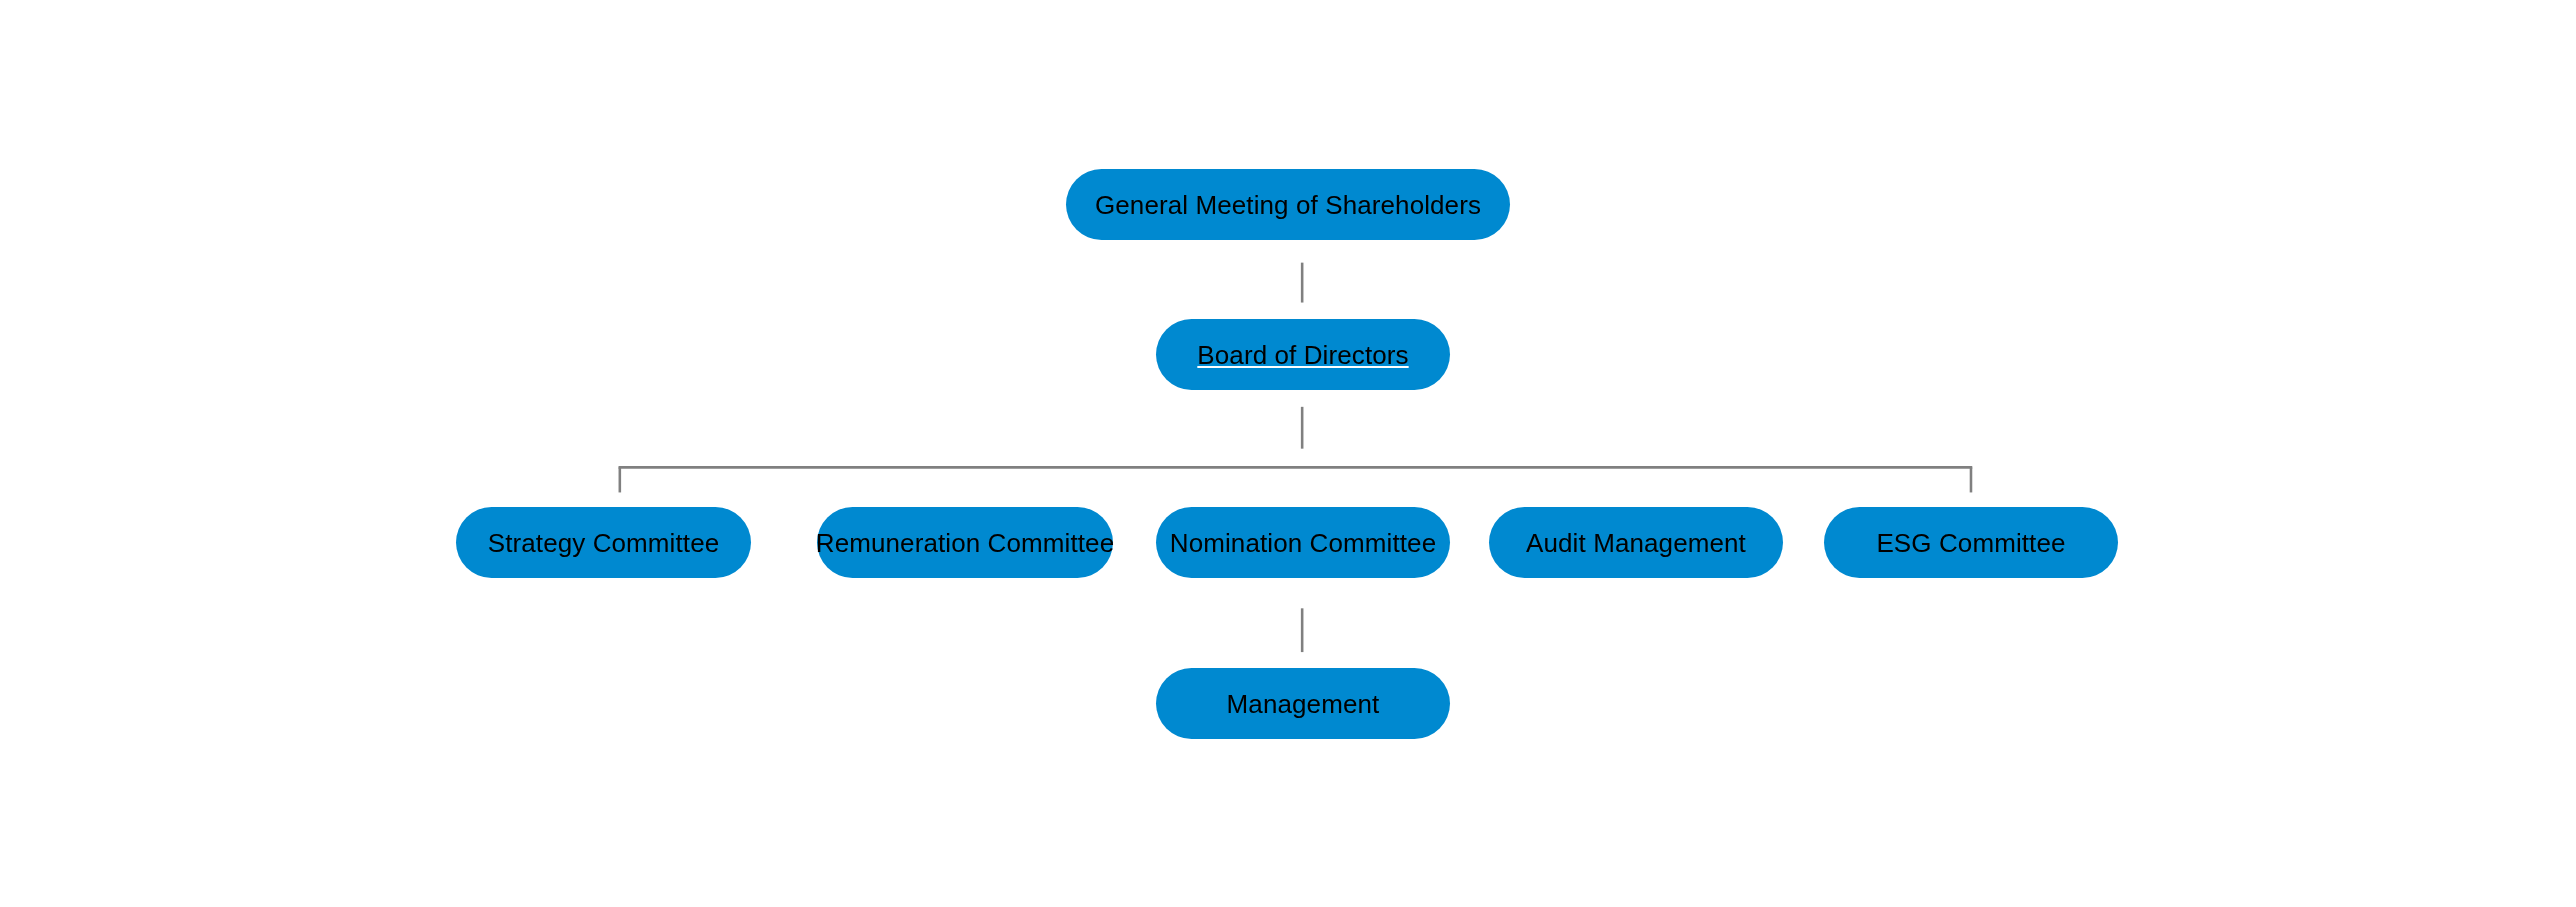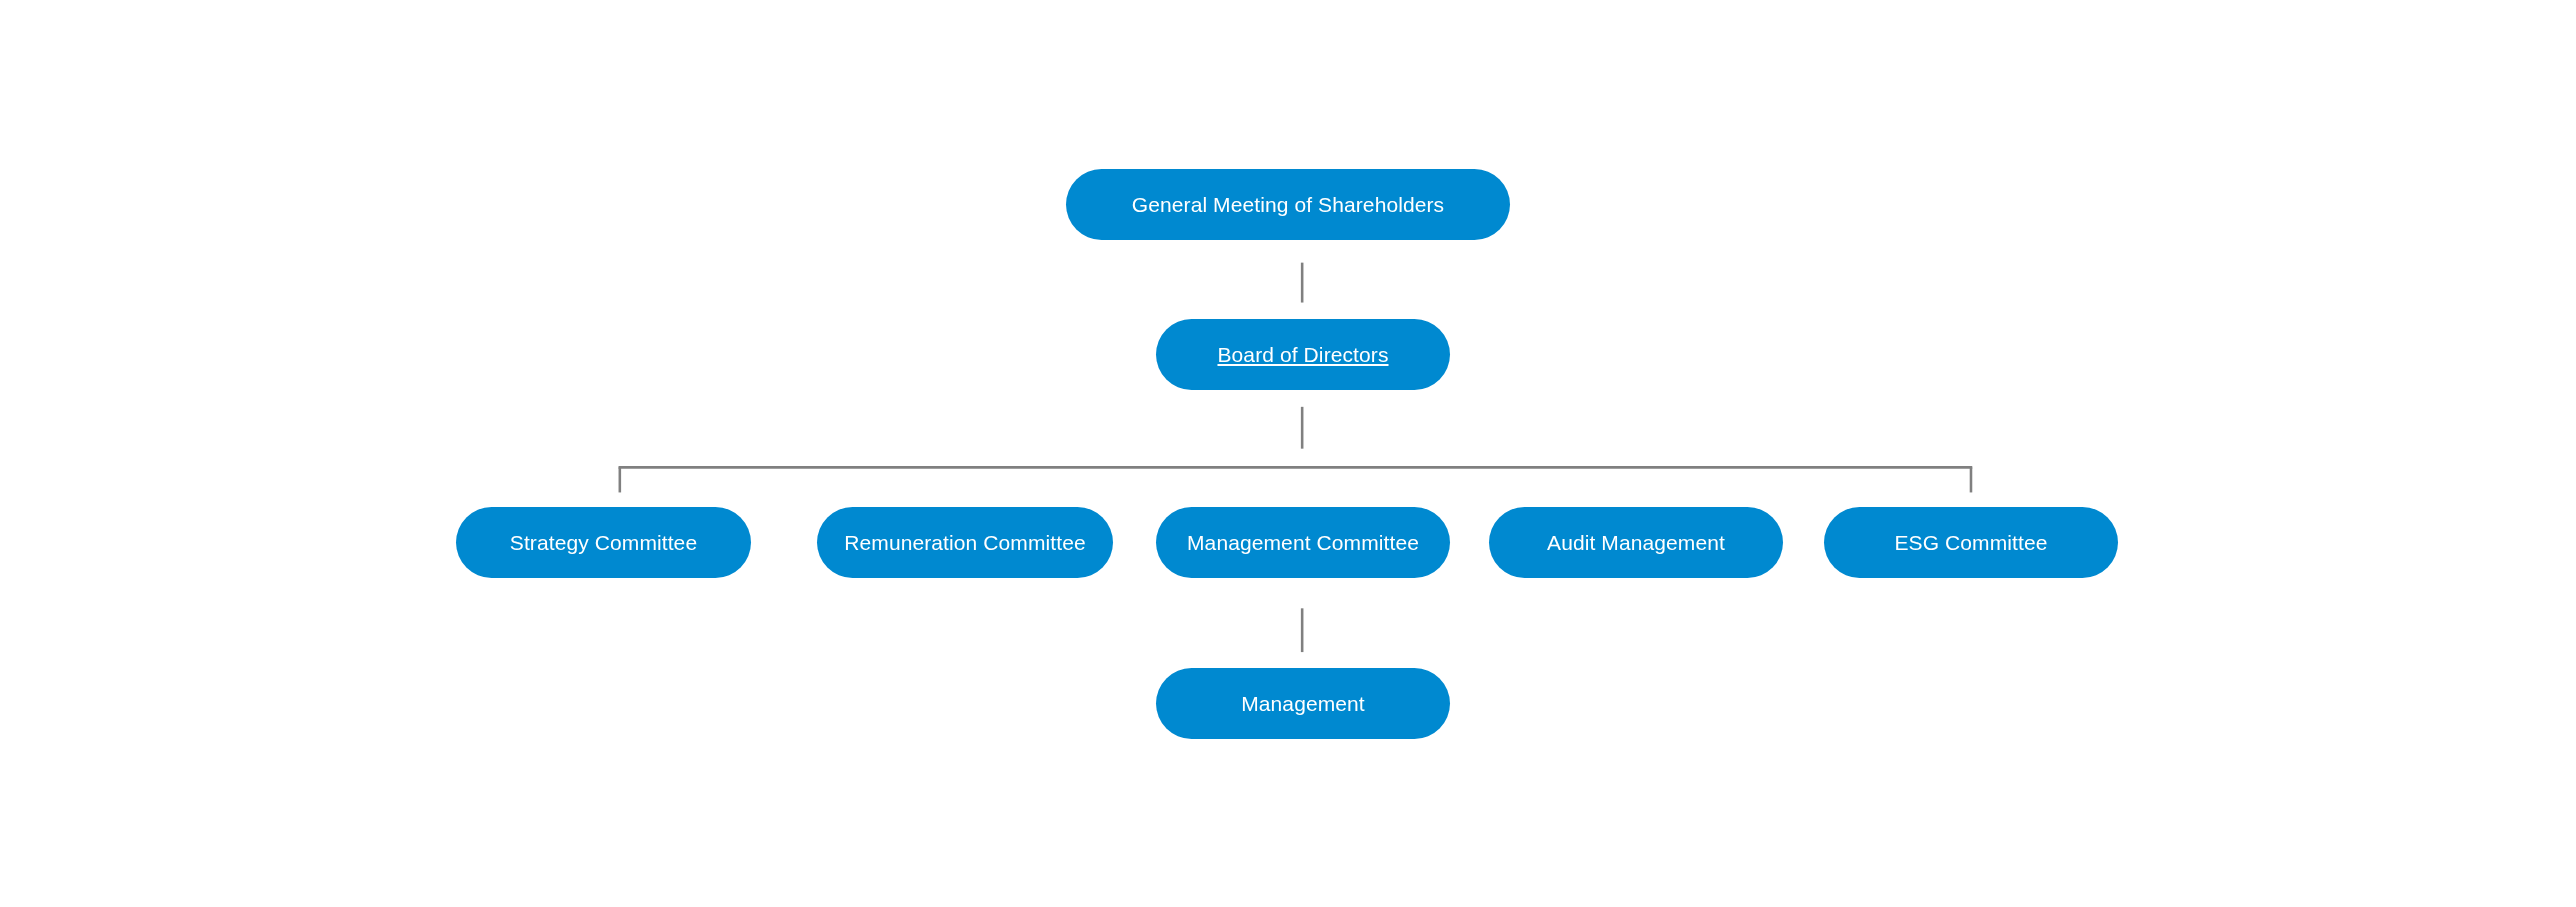--- a/index.html
+++ b/index.html
@@ -34,25 +34,25 @@
     align-items: center;
     justify-content: center;
     border-radius: 6439px;
     background: #0089d0;
     color: #ffffff;
     text-align: center;
     white-space: nowrap;
     user-select: none;
   }
   .node-label {
-    font-size: 21px;
+    font-size: 26px;
     line-height: 1;
     font-weight: 400;
     letter-spacing: 0.1px;
-    color: #ffffff;
+    color: #000000;
   }
 
   
   .node-shareholders  { left: 1066px; top: 169px;  width: 444px; height: 71px; }
   .node-board         { left: 1156px; top: 319px;  width: 294px; height: 71px; text-decoration: underline; }
   .node-strategy      { left: 456px;  top: 507px;  width: 295px; height: 71px; }
   .node-remuneration  { left: 817px; top: 507px;  width: 296px; height: 71px; }
   .node-nomination    { left: 1156px; top: 507px;  width: 294px; height: 71px; }
   .node-audit         { left: 1489px; top: 507px;  width: 294px; height: 71px; }
   .node-esg           { left: 1824px; top: 507px;  width: 294px; height: 71px; }
@@ -88,21 +88,21 @@
 
   <div class="node node-strategy">
     <span class="node-label">Strategy Committee</span>
   </div>
 
   <div class="node node-remuneration">
     <span class="node-label">Remuneration Committee</span>
   </div>
 
   <div class="node node-nomination">
-    <span class="node-label">Management Committee</span>
+    <span class="node-label">Nomination Committee</span>
   </div>
 
   <div class="node node-audit">
     <span class="node-label">Audit Management</span>
   </div>
 
   <div class="node node-esg">
     <span class="node-label">ESG Committee</span>
   </div>
 

